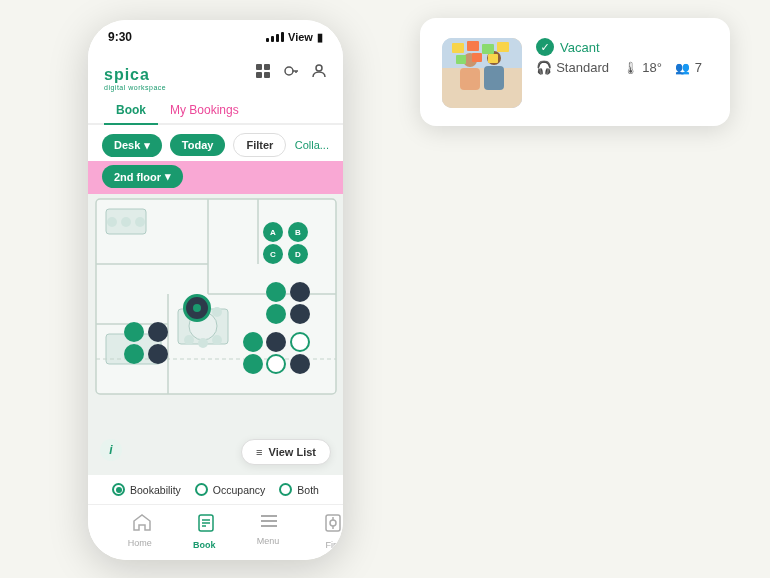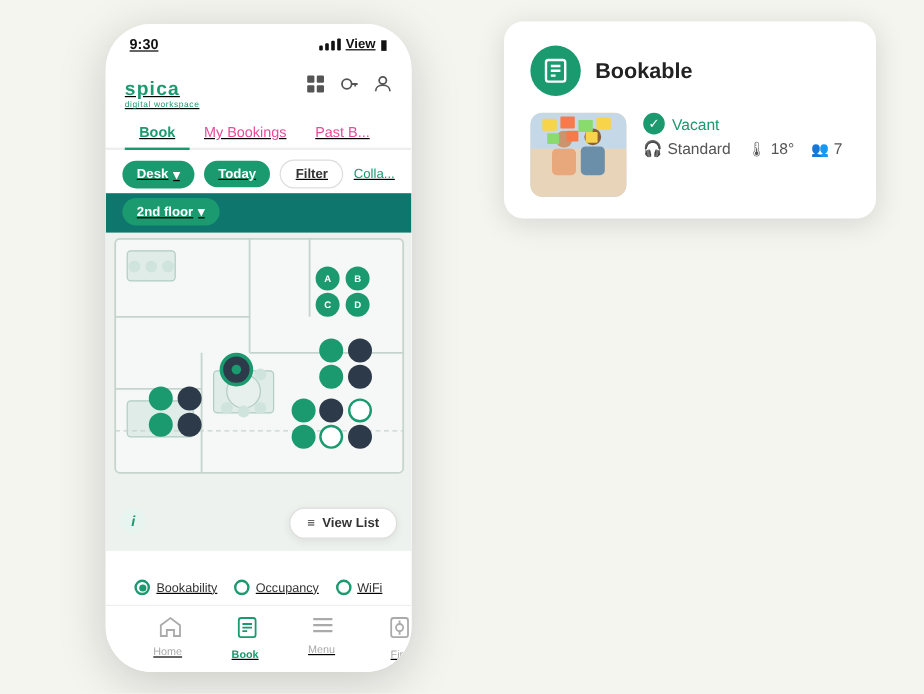--- a/index.html
+++ b/index.html
@@ -119,21 +119,20 @@
       z-index: 5;
     }
     .phone-inner {
       width: 100%;
       height: 100%;
       background: #fff;
       display: flex;
       flex-direction: column;
       border-radius: 38px;
       overflow: hidden;
-      text-decoration: underline;
     }
 
     
     .status-bar {
       display: flex;
       justify-content: space-between;
       align-items: center;
       padding: 10px 20px 4px 20px;
       font-size: 12px;
       font-weight: 600;
@@ -243,21 +242,21 @@
       color: #1a9a6e;
       font-size: 11px;
       background: none;
       border: none;
       cursor: pointer;
       margin-left: auto;
     }
 
     .floor-row {
       padding: 4px 14px 6px 14px;
-      background: #0f766e;
+      background: #f9a8d4;
     }
     .floor-btn {
       background: #1a9a6e;
       color: #fff;
       border: none;
       border-radius: 20px;
       padding: 5px 12px;
       font-size: 11px;
       font-weight: 600;
       display: flex;
@@ -336,21 +335,20 @@
     
     .legend-row {
       display: flex;
       align-items: center;
       justify-content: center;
       gap: 14px;
       padding: 8px 14px;
       background: #fff;
       font-size: 10.5px;
       color: #333;
-      margin-top: 16px;
     }
     .legend-item {
       display: flex;
       align-items: center;
       gap: 5px;
     }
     .legend-radio {
       width: 13px;
       height: 13px;
       border-radius: 50%;
@@ -391,31 +389,20 @@
     .nav-label {
       font-size: 9px;
       color: #aaa;
     }
     .nav-label.active-nav { color: #1a9a6e; font-weight: 600; }
   </style>
 </head>
 <body>
 
 <div class="tooltip-card">
-  <div class="tooltip-header">
-    <div class="tooltip-icon-wrap">
-      <svg width="22" height="22" viewBox="0 0 22 22" fill="none">
-        <rect x="3" y="2" width="16" height="18" rx="2" stroke="#fff" stroke-width="2"></rect>
-        <line x1="7" y1="7" x2="15" y2="7" stroke="#fff" stroke-width="2"></line>
-        <line x1="7" y1="11" x2="15" y2="11" stroke="#fff" stroke-width="2"></line>
-        <line x1="7" y1="15" x2="11" y2="15" stroke="#fff" stroke-width="2"></line>
-      </svg>
-    </div>
-    <span class="tooltip-title">Bookable</span>
-  </div>
   <div class="tooltip-body">
     <div class="tooltip-img">
       <svg width="80" height="70" viewBox="0 0 80 70">
         <rect width="80" height="70" fill="#c5d8e8"></rect>
 
         <rect y="30" width="80" height="40" fill="#e8d4b8"></rect>
 
         <circle cx="28" cy="22" r="7" fill="#c8956e"></circle>
         <rect x="18" y="30" width="20" height="22" rx="4" fill="#e8a87c"></rect>
 
@@ -497,21 +484,20 @@
             <circle cx="8" cy="5" r="3" stroke="#555" stroke-width="1.5"></circle>
             <path d="M2 14c0-3 2.5-5 6-5s6 2 6 5" stroke="#555" stroke-width="1.5"></path>
           </svg>
         </span>
       </div>
     </div>
 
     <div class="app-tabs">
       <div class="app-tab active">Book</div>
       <div class="app-tab">My Bookings</div>
-      <div class="app-tab">Past B...</div>
     </div>
 
     <div class="filters-row">
       <button class="filter-btn">
         <span>Desk</span>
         <span>▾</span>
       </button>
       <button class="filter-btn">
         <span>Today</span>
       </button>
@@ -619,21 +605,21 @@
       <div class="legend-item">
         <div class="legend-radio filled"></div>
         <span>Bookability</span>
       </div>
       <div class="legend-item">
         <div class="legend-radio"></div>
         <span>Occupancy</span>
       </div>
       <div class="legend-item">
         <div class="legend-radio"></div>
-        <span>WiFi</span>
+        <span>Both</span>
       </div>
     </div>
 
     <div class="bottom-nav">
       <div class="nav-item">
         <span class="nav-icon">
           <svg width="20" height="18" viewBox="0 0 20 18" fill="none">
             <path d="M2 8L10 2L18 8V17H13V12H7V17H2V8Z" stroke="#aaa" stroke-width="1.5" fill="none"></path>
           </svg>
         </span>

